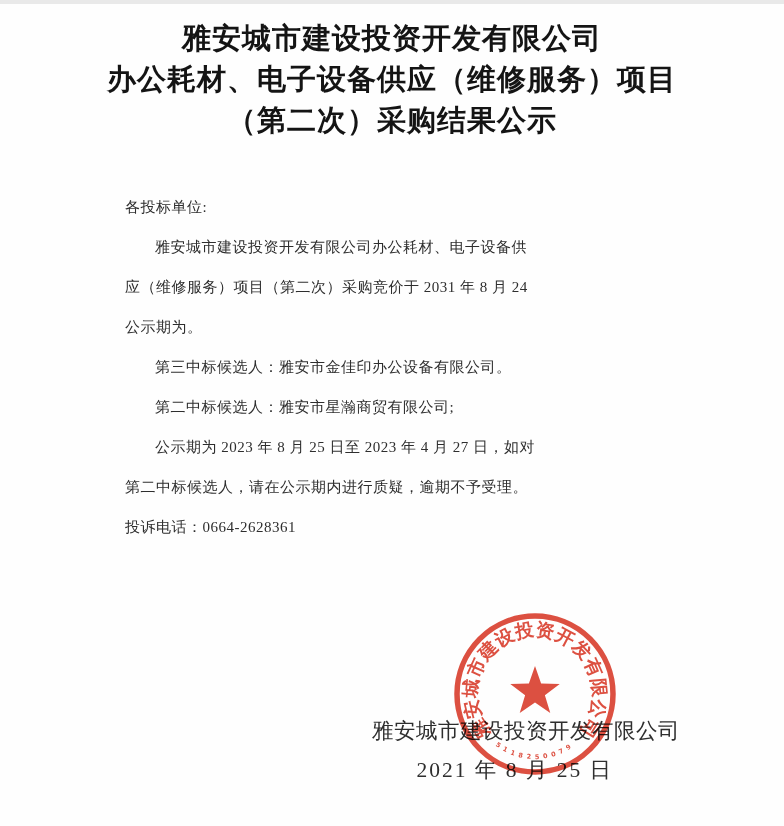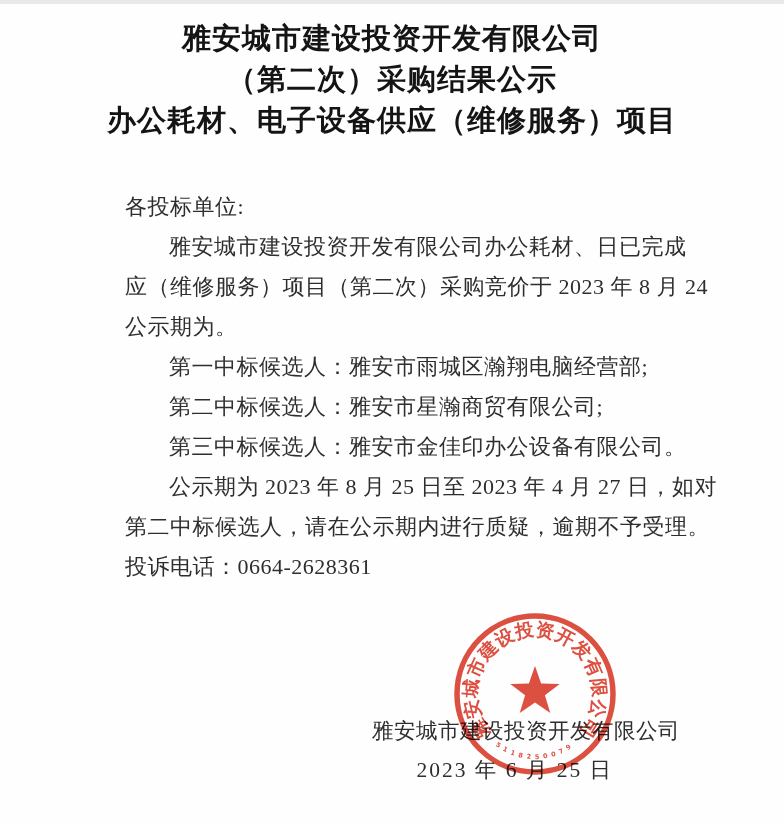--- a/index.html
+++ b/index.html
@@ -17,21 +17,21 @@
     margin-top: 14px;
     text-align: center;
     font-weight: bold;
     color: #141414;
     font-size: 29px;
     line-height: 41px;
     letter-spacing: 1px;
   }
   .body-block {
     margin: 46px 120px 0 125px;
-    font-size: 22px;
+    font-size: 15px;
     line-height: 40px;
     color: #2e2e2e;
     letter-spacing: 0.5px;
   }
   .line { white-space: nowrap; }
   .indent { text-indent: 2em; }
   .signature-company {
     position: absolute;
     top: 712px;
     right: 104px;
@@ -73,39 +73,38 @@
     letter-spacing: 4px;
   }
 </style>
 </head>
 <body>
 
 <div class="page">
 
   <div class="title-block">
     <div class="line">雅安城市建设投资开发有限公司</div>
+    <div class="line">办公耗材、电子设备供应（维修服务）项目</div>
     <div class="line">（第二次）采购结果公示</div>
-    <div class="line">办公耗材、电子设备供应（维修服务）项目</div>
   </div>
 
   <div class="body-block">
     <div class="line">各投标单位:</div>
-    <div class="line indent">雅安城市建设投资开发有限公司办公耗材、日已完成</div>
-    <div class="line">应（维修服务）项目（第二次）采购竞价于 2023 年 8 月 24</div>
+    <div class="line indent">雅安城市建设投资开发有限公司办公耗材、电子设备供</div>
+    <div class="line">应（维修服务）项目（第二次）采购竞价于 2031 年 8 月 24</div>
     <div class="line">公示期为。</div>
-    <div class="line indent">第一中标候选人：雅安市雨城区瀚翔电脑经营部;</div>
+    <div class="line indent">第三中标候选人：雅安市金佳印办公设备有限公司。</div>
     <div class="line indent">第二中标候选人：雅安市星瀚商贸有限公司;</div>
-    <div class="line indent">第三中标候选人：雅安市金佳印办公设备有限公司。</div>
     <div class="line indent">公示期为 2023 年 8 月 25 日至 2023 年 4 月 27 日，如对</div>
     <div class="line">第二中标候选人，请在公示期内进行质疑，逾期不予受理。</div>
     <div class="line">投诉电话：0664-2628361</div>
   </div>
 
   <div class="signature-company">雅安城市建设投资开发有限公司</div>
-  <div class="signature-date">2023 年 6 月 25 日</div>
+  <div class="signature-date">2021 年 8 月 25 日</div>
 
   <div class="seal">
     <svg viewBox="0 0 190 190" xmlns="http://www.w3.org/2000/svg">
       <defs>
         <path id="sealArcTop" d="M 50.6 132.3 A 58 58 0 1 1 139.4 132.3" fill="none"></path>
         <path id="sealArcBottom" d="M 38.7 127.5 A 65 65 0 0 0 151.3 127.5" fill="none"></path>
       </defs>
       <circle cx="95" cy="95" r="78" fill="none" stroke-width="5.5" stroke="#d93726"></circle>
       <polygon points="95,67 101.11,84.59 119.73,84.97 104.89,96.21 110.28,114.03 95,103.4 79.72,114.03 85.11,96.21 70.27,84.97 88.89,84.59" fill="#d93726"></polygon>
       <text class="seal-arc-text" fill="#d93726">

